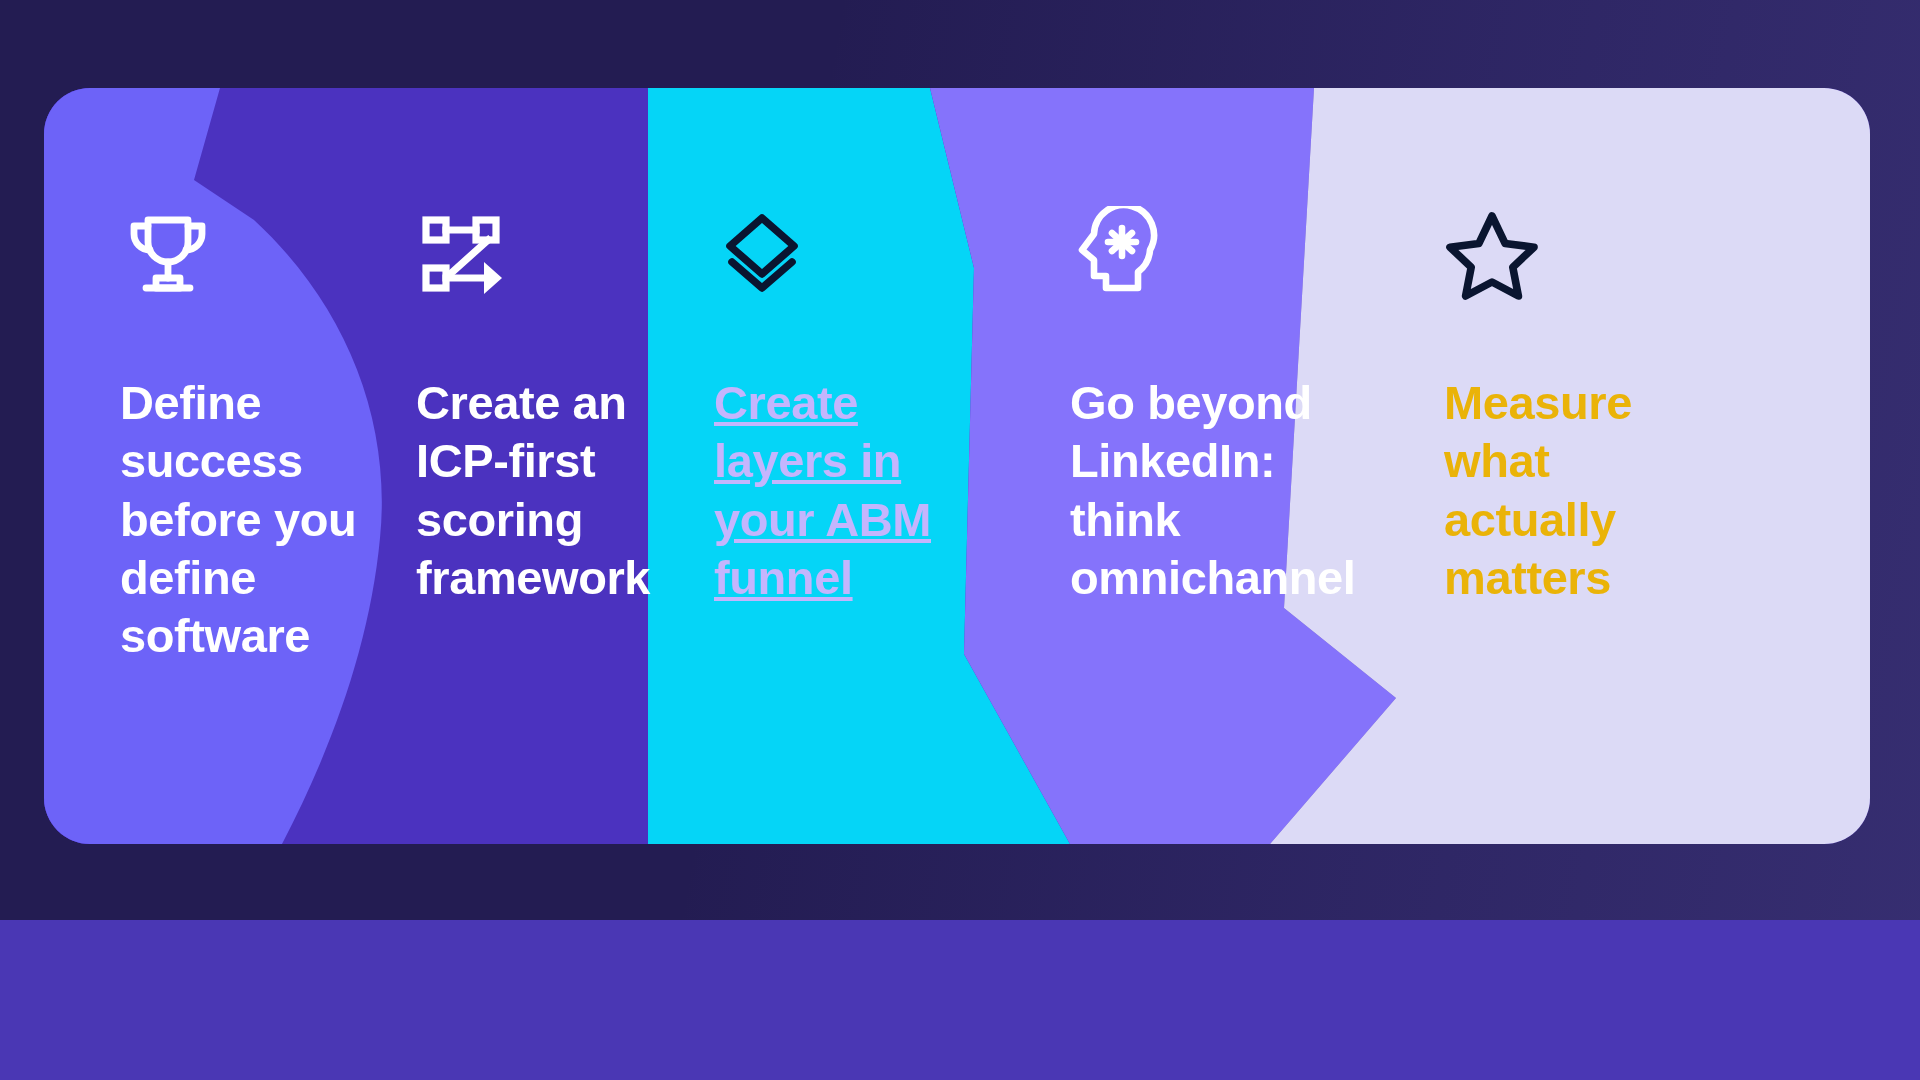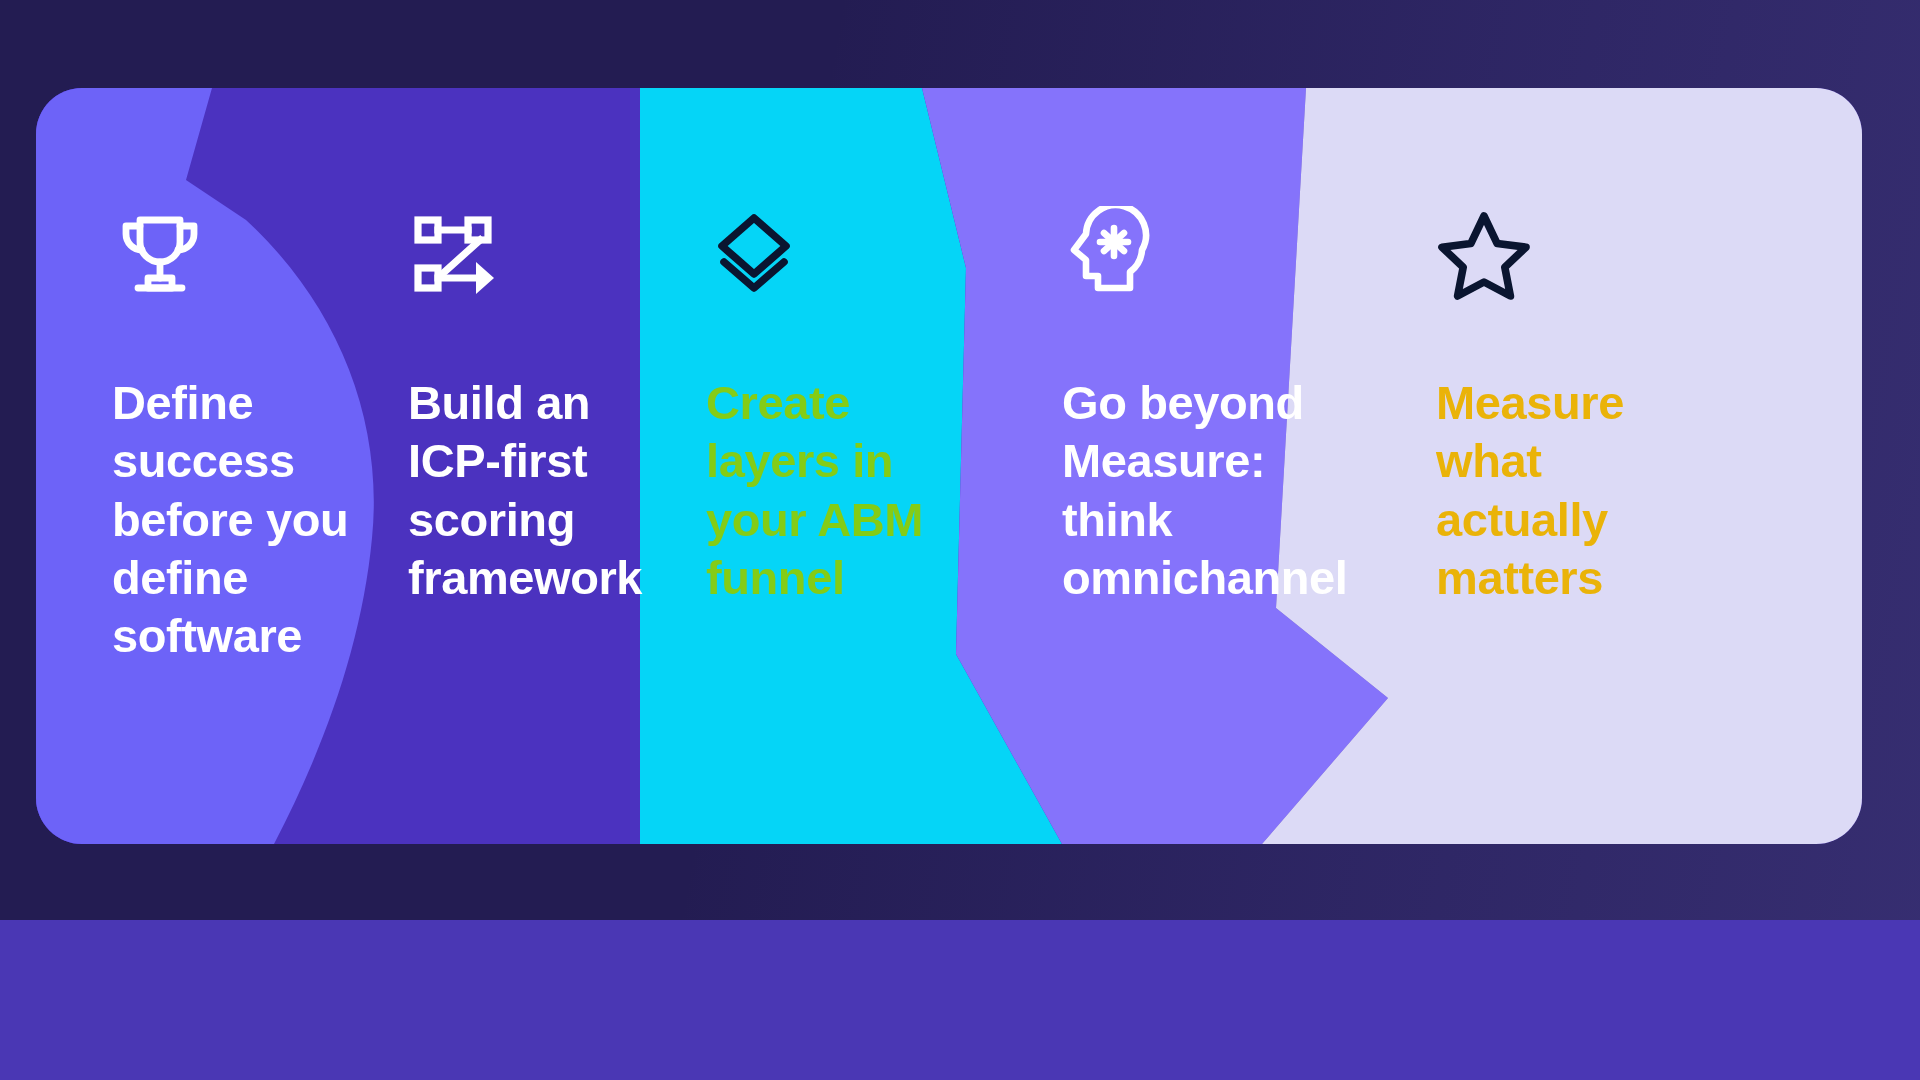--- a/index.html
+++ b/index.html
@@ -40,21 +40,21 @@
   .bg-bottom {
     position: absolute;
     left: 0; top: 920px;
     width: 1920px; height: 160px;
     background: #4a37b4;
   }
 
   
   #card {
     position: absolute;
-    left: 36px;
+    left: 44px;
     top: 88px;
     width: 1826px;
     height: 756px;
     border-radius: 46px;
     overflow: hidden;
     background: #4b32bf;
   }
 
   
   .content {
@@ -76,21 +76,21 @@
     top: 286px;
     left: 0;
     width: 280px;
     font-size: 47px;
     line-height: 1.24;
     font-weight: 700;
     letter-spacing: -0.4px;
     white-space: pre-line;
   }
   .t-white { color: #ffffff; }
-  .t-navy  { color: #84cc16; }
+  .t-navy  { color: #c4b5fd; text-decoration: underline; }
   .t-dark  { color: #eab308; }
 
   
   #content-1 { left: 76px; }
   #content-2 { left: 372px; }
   #content-3 { left: 670px; }
   #content-4 { left: 1026px; }
   #content-5 { left: 1400px; }
 
   #content-2 .label { width: 292px; }
@@ -168,21 +168,21 @@
         <svg viewBox="0 0 48 48" fill="none" stroke="#ffffff" stroke-width="3.6" stroke-linecap="square" stroke-linejoin="miter">
           <rect x="5" y="7" width="10" height="10"></rect>
           <rect x="30" y="7" width="10" height="10"></rect>
           <rect x="5" y="31" width="10" height="10"></rect>
           <path d="M15 12 H30"></path>
           <path d="M36 17 L16 35"></path>
           <path d="M15 36 H36"></path>
           <path d="M34 28 L43 36 L34 44 Z" fill="#ffffff" stroke="none"></path>
         </svg>
       </div>
-      <div class="label t-white">Build an
+      <div class="label t-white">Create an
 ICP-first
 scoring
 framework</div>
     </div>
 
     <div class="content" id="content-3">
       <div class="icon-wrap">
         <svg viewBox="0 0 48 48" fill="none" stroke="#0a1530" stroke-width="3.8" stroke-linecap="round" stroke-linejoin="round">
           <path d="M24 6 L40 20 L24 34 L8 20 Z"></path>
           <path d="M9 28 L24 41 L39 28"></path>
@@ -202,21 +202,21 @@
                    L6 22 L12 27
                    v8 h6 v6 h16 v-8
                    a15 15 0 0 0 6 -11 Z"></path>
           <path d="M26 11 V25"></path>
           <path d="M19 18 H33"></path>
           <path d="M21 13.5 L31 22.5"></path>
           <path d="M31 13.5 L21 22.5"></path>
         </svg>
       </div>
       <div class="label t-white">Go beyond
-Measure:
+LinkedIn:
 think
 omnichannel</div>
     </div>
 
     <div class="content" id="content-5">
       <div class="icon-wrap">
         <svg viewBox="0 0 48 48" fill="none" stroke="#0a1530" stroke-width="3.8" stroke-linecap="round" stroke-linejoin="round">
           <path d="M24 5 L30.6 18.8 L45 20.6 L34.4 30.6 L37.2 45 L24 38
                    L10.8 45 L13.6 30.6 L3 20.6 L17.4 18.8 Z"></path>
         </svg>

